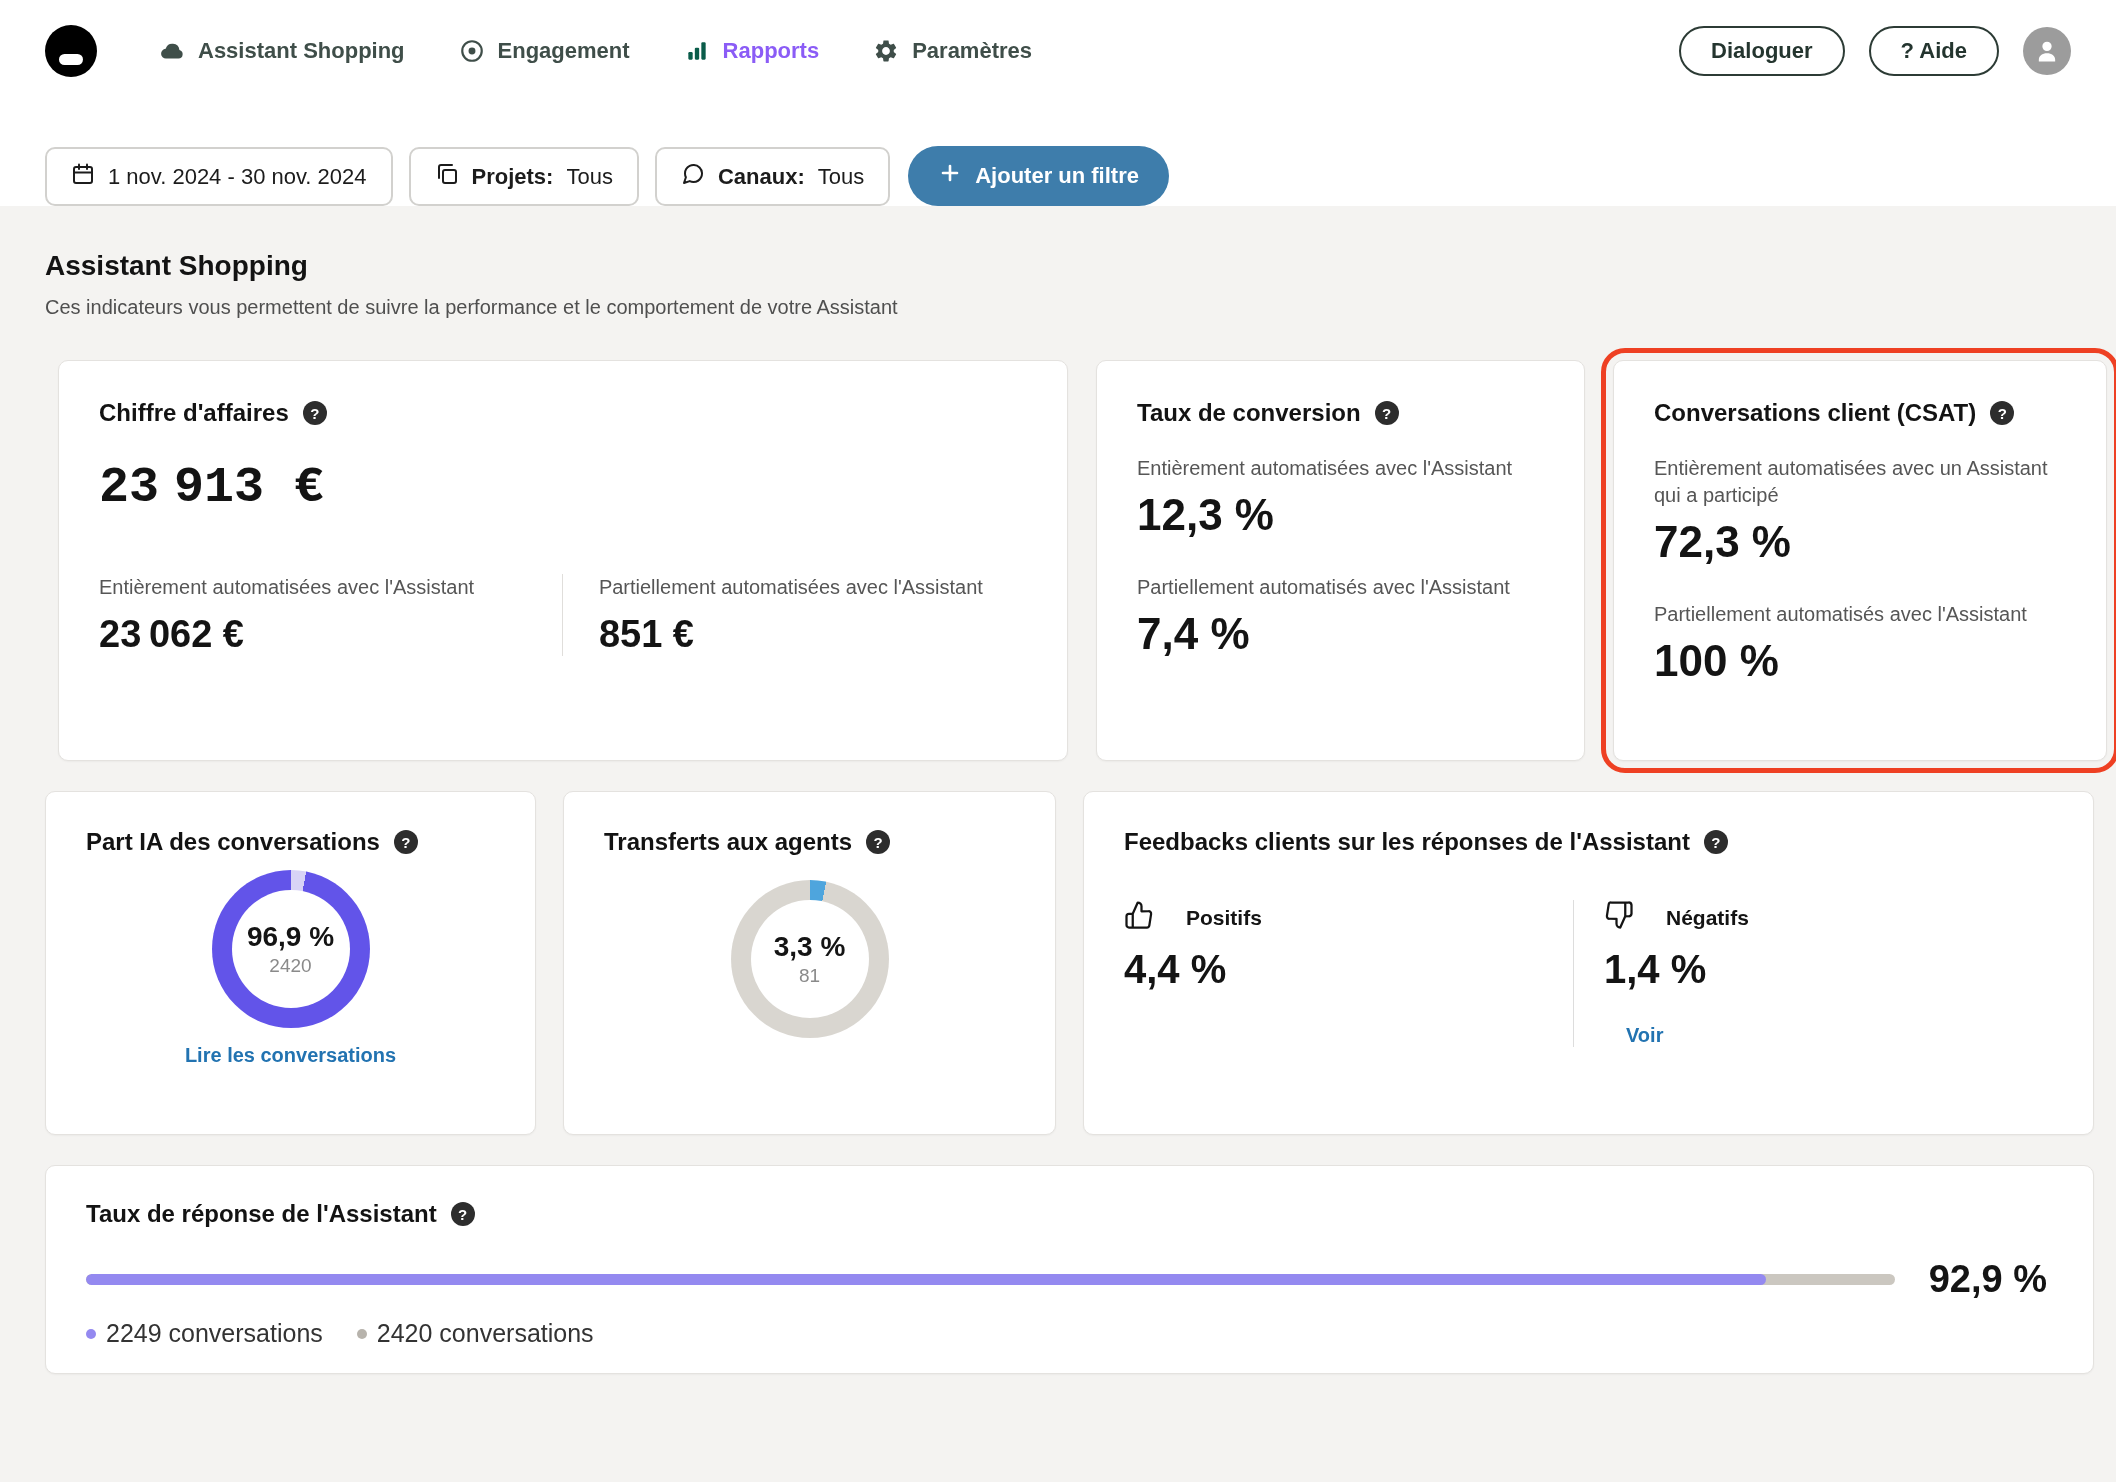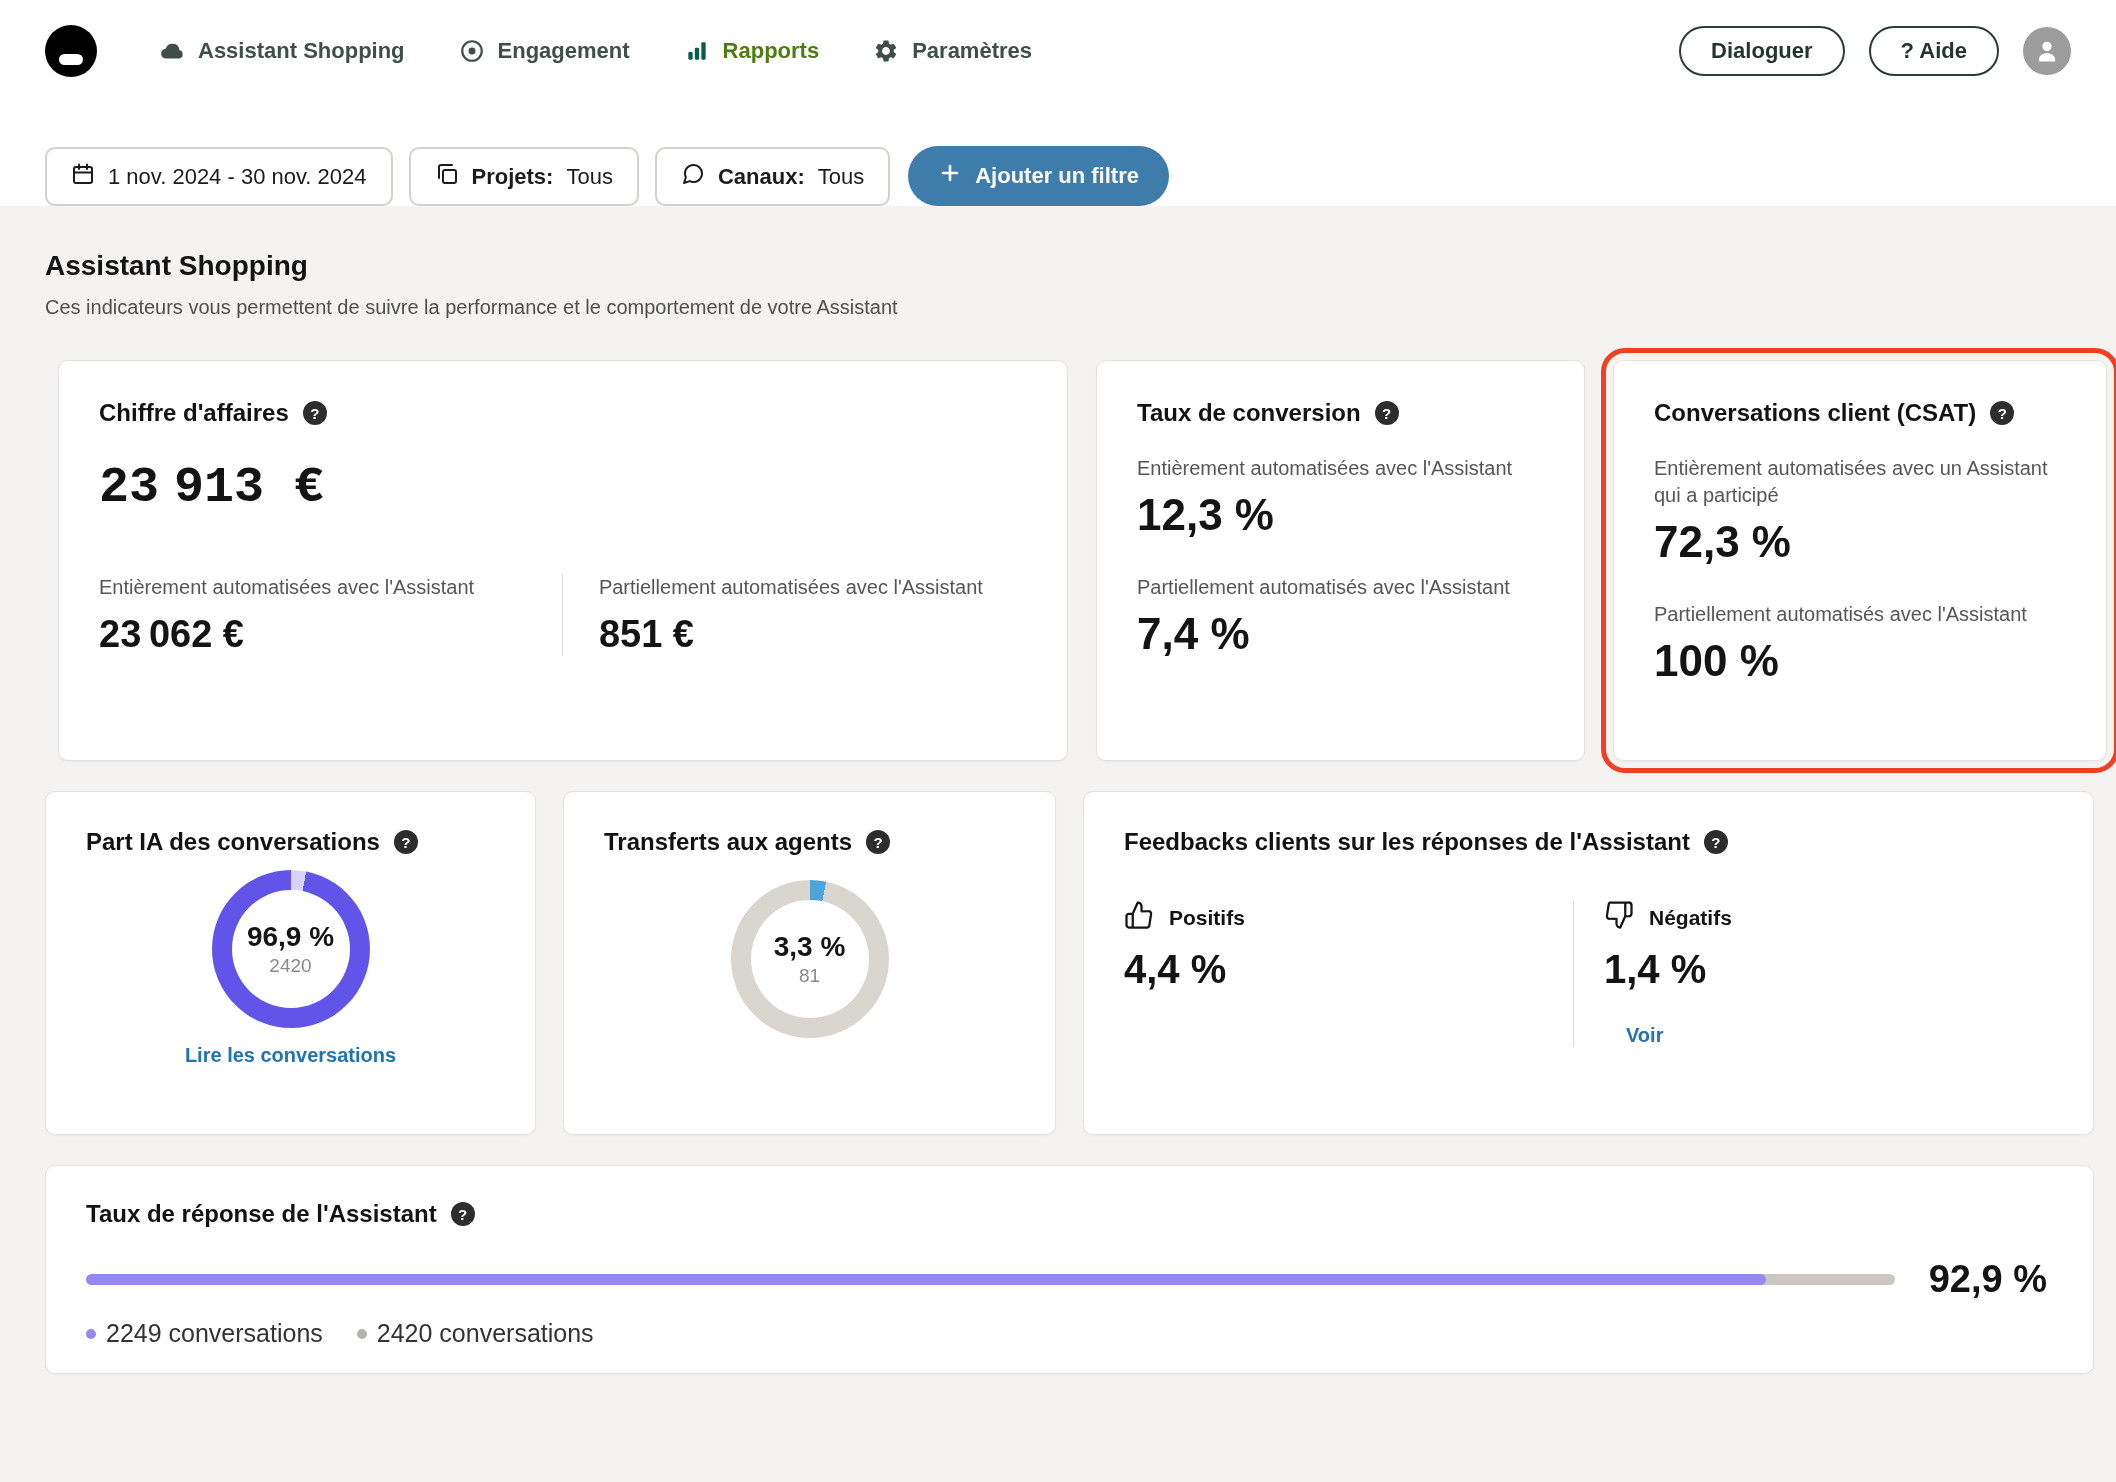--- a/index.html
+++ b/index.html
@@ -8,21 +8,21 @@
     width: 2116px; height: 1482px; position: relative; overflow: hidden;
     background: #f4f3f1; font-family: "Liberation Sans", sans-serif; color: #141414;
   }
 
   
   .topnav { height: 102px; background: #fff; display: flex; align-items: center; padding: 0 45px; }
   .logo { width: 52px; height: 52px; cursor: pointer; flex: 0 0 auto; }
   .topnav-items { display: flex; gap: 54px; margin-left: 62px; align-items: center; }
   .topnav-item { display: flex; align-items: center; gap: 13px; font-size: 22px; font-weight: 600; color: #3f4e49; cursor: pointer; }
   .topnav-item svg { display: block; }
-  .topnav-item.active { color: #4d7c0f; font-weight: 700; justify-content: center; }
+  .topnav-item.active { color: #8b5cf6; font-weight: 700; justify-content: center; }
   .topnav-right { margin-left: auto; display: flex; align-items: center; gap: 24px; }
   .pill {
     height: 50px; padding: 0 30px; border: 2px solid #2c3b35; border-radius: 999px;
     background: #fff; font-family: inherit; font-size: 22px; font-weight: 600; color: #24352f; cursor: pointer;
   }
   .avatar { width: 48px; height: 48px; border-radius: 50%; background: #9c9c9c; display: flex; align-items: center; justify-content: center; cursor: pointer; }
 
   
   .subnav { height: 91px; background: #1a382f; display: flex; align-items: stretch; padding: 0 45px; gap: 40px; }
   .subnav-item { display: flex; align-items: center; gap: 10px; color: #dde6e2; font-size: 23px; cursor: pointer; position: relative; }
@@ -92,21 +92,21 @@
     align-items: center; justify-content: center;
   }
   .donut-value { font-size: 28px; font-weight: 700; }
   .donut-count { font-size: 19px; color: #8a8a8a; margin-top: 2px; }
   .card-link { font-size: 20px; font-weight: 600; color: #2273b1; margin-top: 16px; cursor: pointer; text-decoration: none; }
 
   .fb-row { display: flex; margin-top: 44px; }
   .fb-col { flex: 1; }
   .fb-divider { width: 1px; background: #ddd; align-self: stretch; }
   .fb-col.right { padding-left: 30px; }
-  .fb-head { display: flex; align-items: center; gap: 15px; font-size: 21px; font-weight: 700; }
+  .fb-head { display: flex; align-items: center; gap: 32px; font-size: 21px; font-weight: 700; }
   .fb-value { font-size: 40px; font-weight: 700; margin-top: 12px; }
   .voir-link { display: inline-block; margin-top: 32px; margin-left: 22px; font-size: 20px; font-weight: 600; color: #2273b1; cursor: pointer; text-decoration: none; }
 
   .bottom-card { margin-top: 30px; height: 209px; padding: 34px 46px 0 40px; }
   .bar-row { display: flex; align-items: center; gap: 34px; margin-top: 30px; }
   .track { flex: 1; height: 11px; border-radius: 6px; background: #cbc7c0; overflow: hidden; }
   .fill { height: 100%; border-radius: 6px; }
   .bar-value { font-size: 38px; font-weight: 700; white-space: nowrap; }
   .legend { display: flex; align-items: center; gap: 34px; margin-top: 18px; }
   .legend-item { display: flex; align-items: center; gap: 10px; font-size: 25px; color: #333; }

